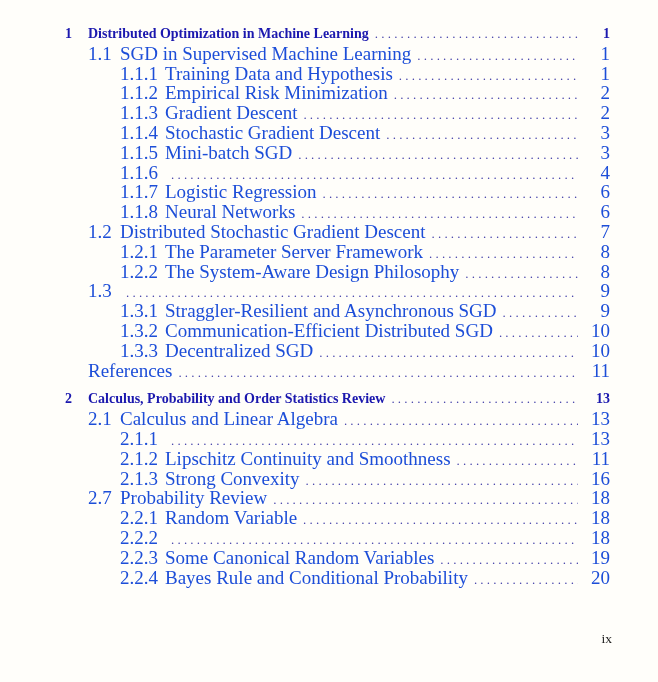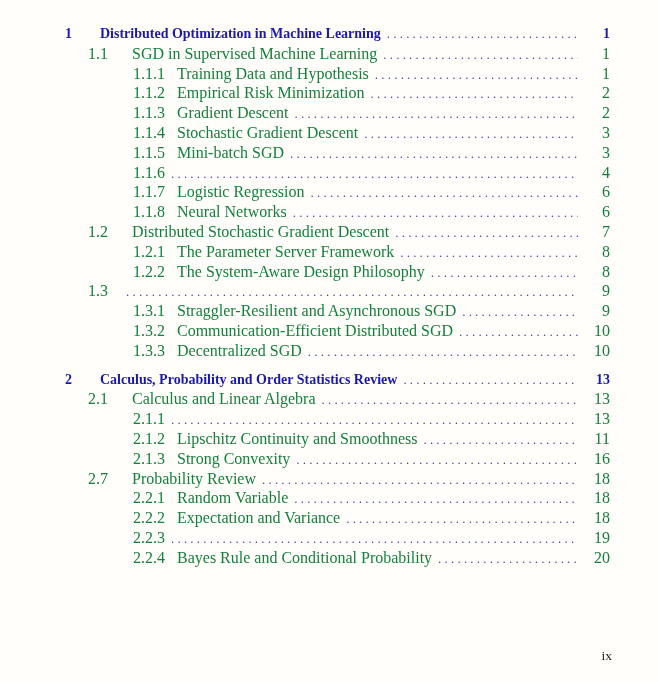--- a/index.html
+++ b/index.html
@@ -16,53 +16,53 @@
     position:absolute;
     left:65px;top:24px;
     width:545px;
   }
   .toc-block + .toc-block{margin-top:9px;}
   .toc-row{
     display:flex;
     align-items:baseline;
     height:19.8px;
     line-height:19.8px;
-    font-size:16px;
-    color:#15803d;
+    font-size:19px;
+    color:#1d4ed8;
     cursor:pointer;
   }
   .toc-row.bold{
     font-weight:bold;
     color:#1b18ae;
     font-size:14px;
   }
   .num{flex:none;}
   .lv0 .num{width:23px;}
   .lv1{padding-left:23px;}
   .lv1 .num{width:32px;}
   .lv2{padding-left:55px;}
-  .lv2 .num{width:45px;text-align:right;}
-  .title{flex:none;white-space:nowrap;margin-left:12px;}
+  .lv2 .num{width:45px;}
+  .title{flex:none;white-space:nowrap;}
   .dots{
     flex:1 1 auto;
     overflow:hidden;
     white-space:nowrap;
     margin:0 2px 0 6px;
     letter-spacing:3.2px;
     color:#4946ab;
     font-weight:normal;
     font-size:13px;
   }
   .dots::after{
     content:"......................................................................................................................................";
   }
   .pg{flex:none;width:30px;text-align:right;}
   .folio{
     position:absolute;
-    right:46px;top:648px;
+    right:46px;top:631px;
     font-size:13.5px;
     color:#1c1c1c;
     text-align:right;
   }
 </style>
 </head>
 <body>
 
 <div class="page">
   <div class="content">
@@ -160,20 +160,25 @@
           <span class="title">Communication-Efficient Distributed SGD</span>
           <span class="dots"></span>
           <span class="pg">10</span>
         </div>
         <div class="toc-row lv2">
           <span class="num">1.3.3</span>
           <span class="title">Decentralized SGD</span>
           <span class="dots"></span>
           <span class="pg">10</span>
         </div>
+        <div class="toc-row lv1 no-num">
+          <span class="title">References</span>
+          <span class="dots"></span>
+          <span class="pg">11</span>
+        </div>
       </div>
       <div class="toc-block">
         <div class="toc-row lv0 bold">
           <span class="num">2</span>
           <span class="title">Calculus, Probability and Order Statistics Review</span>
           <span class="dots"></span>
           <span class="pg">13</span>
         </div>
         <div class="toc-row lv1">
           <span class="num">2.1</span>
@@ -205,26 +210,26 @@
           <span class="pg">18</span>
         </div>
         <div class="toc-row lv2">
           <span class="num">2.2.1</span>
           <span class="title">Random Variable</span>
           <span class="dots"></span>
           <span class="pg">18</span>
         </div>
         <div class="toc-row lv2">
           <span class="num">2.2.2</span>
-          <span class="title">Expectation and Variance</span>
           <span class="dots"></span>
           <span class="pg">18</span>
         </div>
         <div class="toc-row lv2">
           <span class="num">2.2.3</span>
+          <span class="title">Some Canonical Random Variables</span>
           <span class="dots"></span>
           <span class="pg">19</span>
         </div>
         <div class="toc-row lv2">
           <span class="num">2.2.4</span>
           <span class="title">Bayes Rule and Conditional Probability</span>
           <span class="dots"></span>
           <span class="pg">20</span>
         </div>
       </div>

